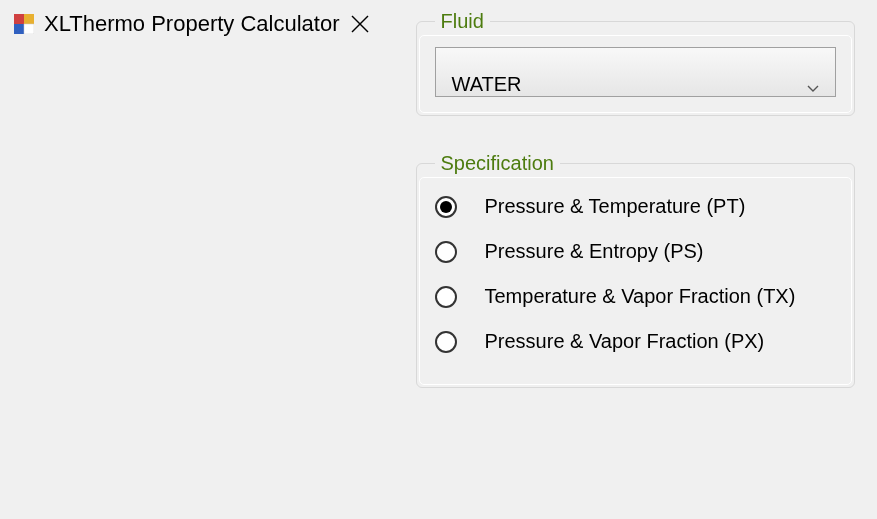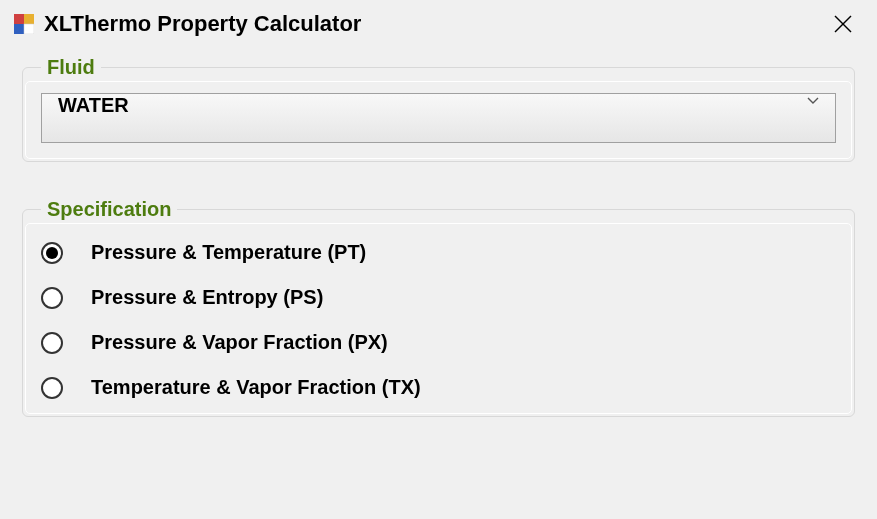--- a/index.html
+++ b/index.html
@@ -15,22 +15,21 @@
       height: 519px;
       overflow: hidden;
     }
     
     .window {
       width: 100%;
       height: 100%;
       background: #f0f0f0;
       border-radius: 8px;
       display: flex;
-      flex-direction: column;
-      font-weight: bold;
+      flex-direction: row;
     }
     
     .titlebar {
       display: flex;
       align-items: center;
       padding: 8px 14px 6px 14px;
       height: 46px;
     }
     
     .app-icon {
@@ -92,21 +91,21 @@
       z-index: 1;
     }
     
     .dropdown {
       width: 100%;
       height: 50px;
       background: linear-gradient(#f8f8f8, #e6e6e6);
       border: 1px solid #a0a0a0;
       border-radius: 0;
       display: flex;
-      align-items: flex-start;
+      align-items: flex-end;
       padding: 0 16px;
       cursor: pointer;
       position: relative;
       z-index: 2;
     }
     
     .dropdown-value {
       font-size: 20px;
       color: #000;
       flex: 1;
@@ -153,21 +152,21 @@
       border-radius: 50%;
     }
     
     .radio-label {
       font-size: 20px;
       color: #000;
     }
     
     .fieldset-spec {
       margin-bottom: 12px;
-      padding-bottom: 17px;
+      padding-bottom: 34px;
     }
   </style>
 </head>
 <body>
 
 <div class="window">
 
   <div class="titlebar">
     <span class="app-icon">
       <svg viewBox="0 0 20 20">
@@ -210,26 +209,26 @@
         </label>
 
 
         <label class="radio-option">
           <span class="radio-circle"></span>
           <span class="radio-label">Pressure &amp; Entropy (PS)</span>
         </label>
 
         <label class="radio-option">
           <span class="radio-circle"></span>
+          <span class="radio-label">Temperature &amp; Vapor Fraction (TX)</span>
+        </label>
+
+        <label class="radio-option">
+          <span class="radio-circle"></span>
           <span class="radio-label">Pressure &amp; Vapor Fraction (PX)</span>
-        </label>
-
-        <label class="radio-option">
-          <span class="radio-circle"></span>
-          <span class="radio-label">Temperature &amp; Vapor Fraction (TX)</span>
         </label>
 
       </div>
     </fieldset>
 
   </div>
 
 </div>
 
 </body></html>

